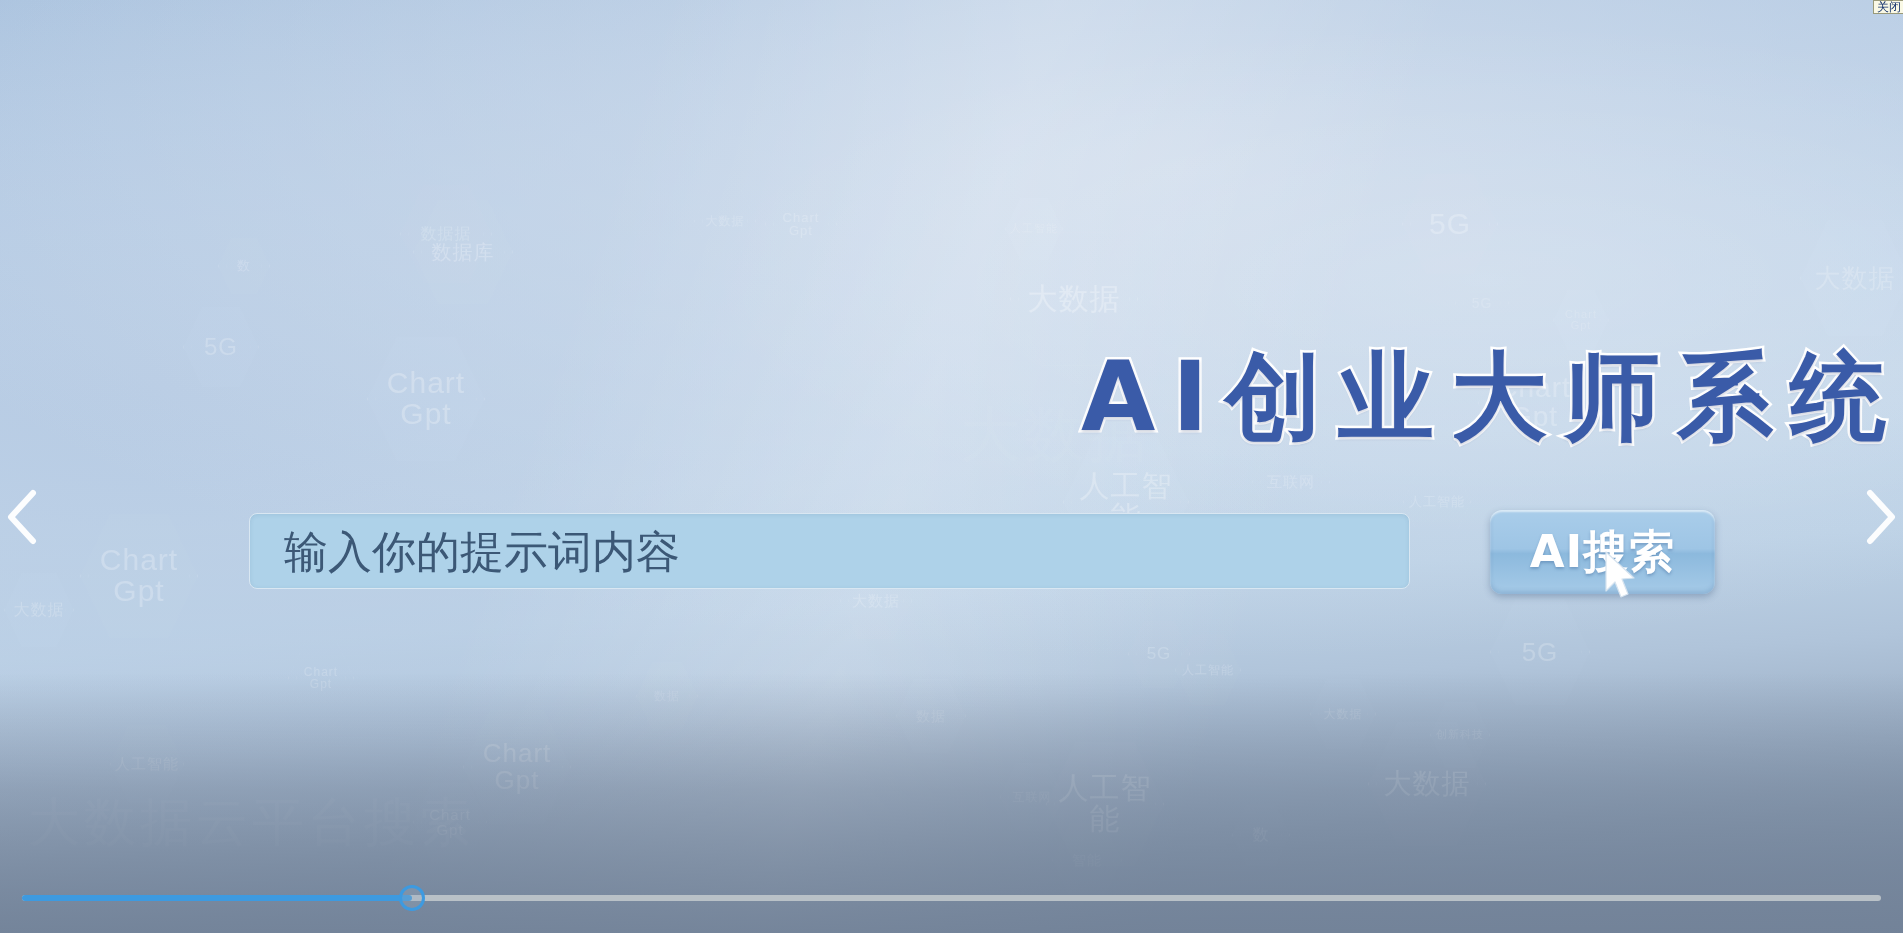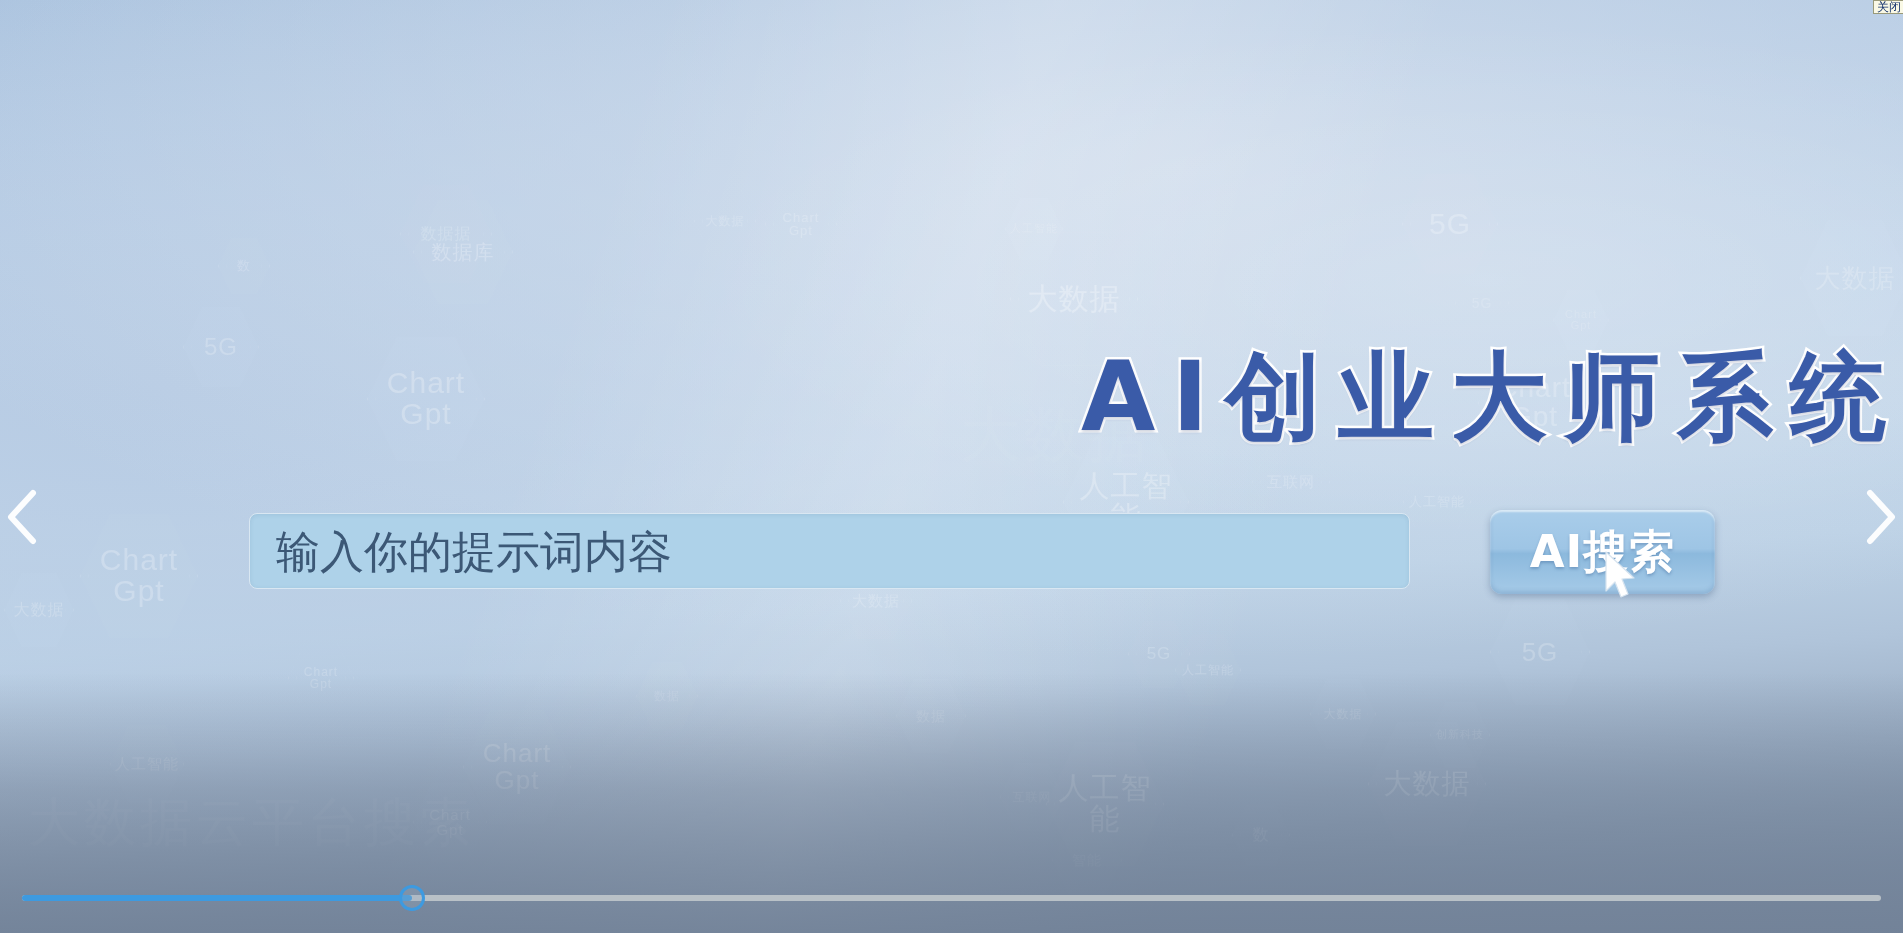--- a/index.html
+++ b/index.html
@@ -151,21 +151,21 @@
     position: absolute;
     left: 249px;
     top: 513px;
     width: 1161px;
     height: 76px;
     box-sizing: border-box;
     background: #aed2e9;
     border: 1.5px solid #d9e7f2;
     border-radius: 8px;
     outline: none;
-    padding: 0 26px;
+    padding: 0 34px;
     font-size: 44px;
     color: #3c5876;
     font-family: "DejaVu Sans", sans-serif;
     box-shadow: 0 1px 4px rgba(50,80,120,0.12) inset;
   }
   .search-input::placeholder { color: #3c5876; opacity: 1; }
 
   .search-btn {
     position: absolute;
     left: 1490px;

